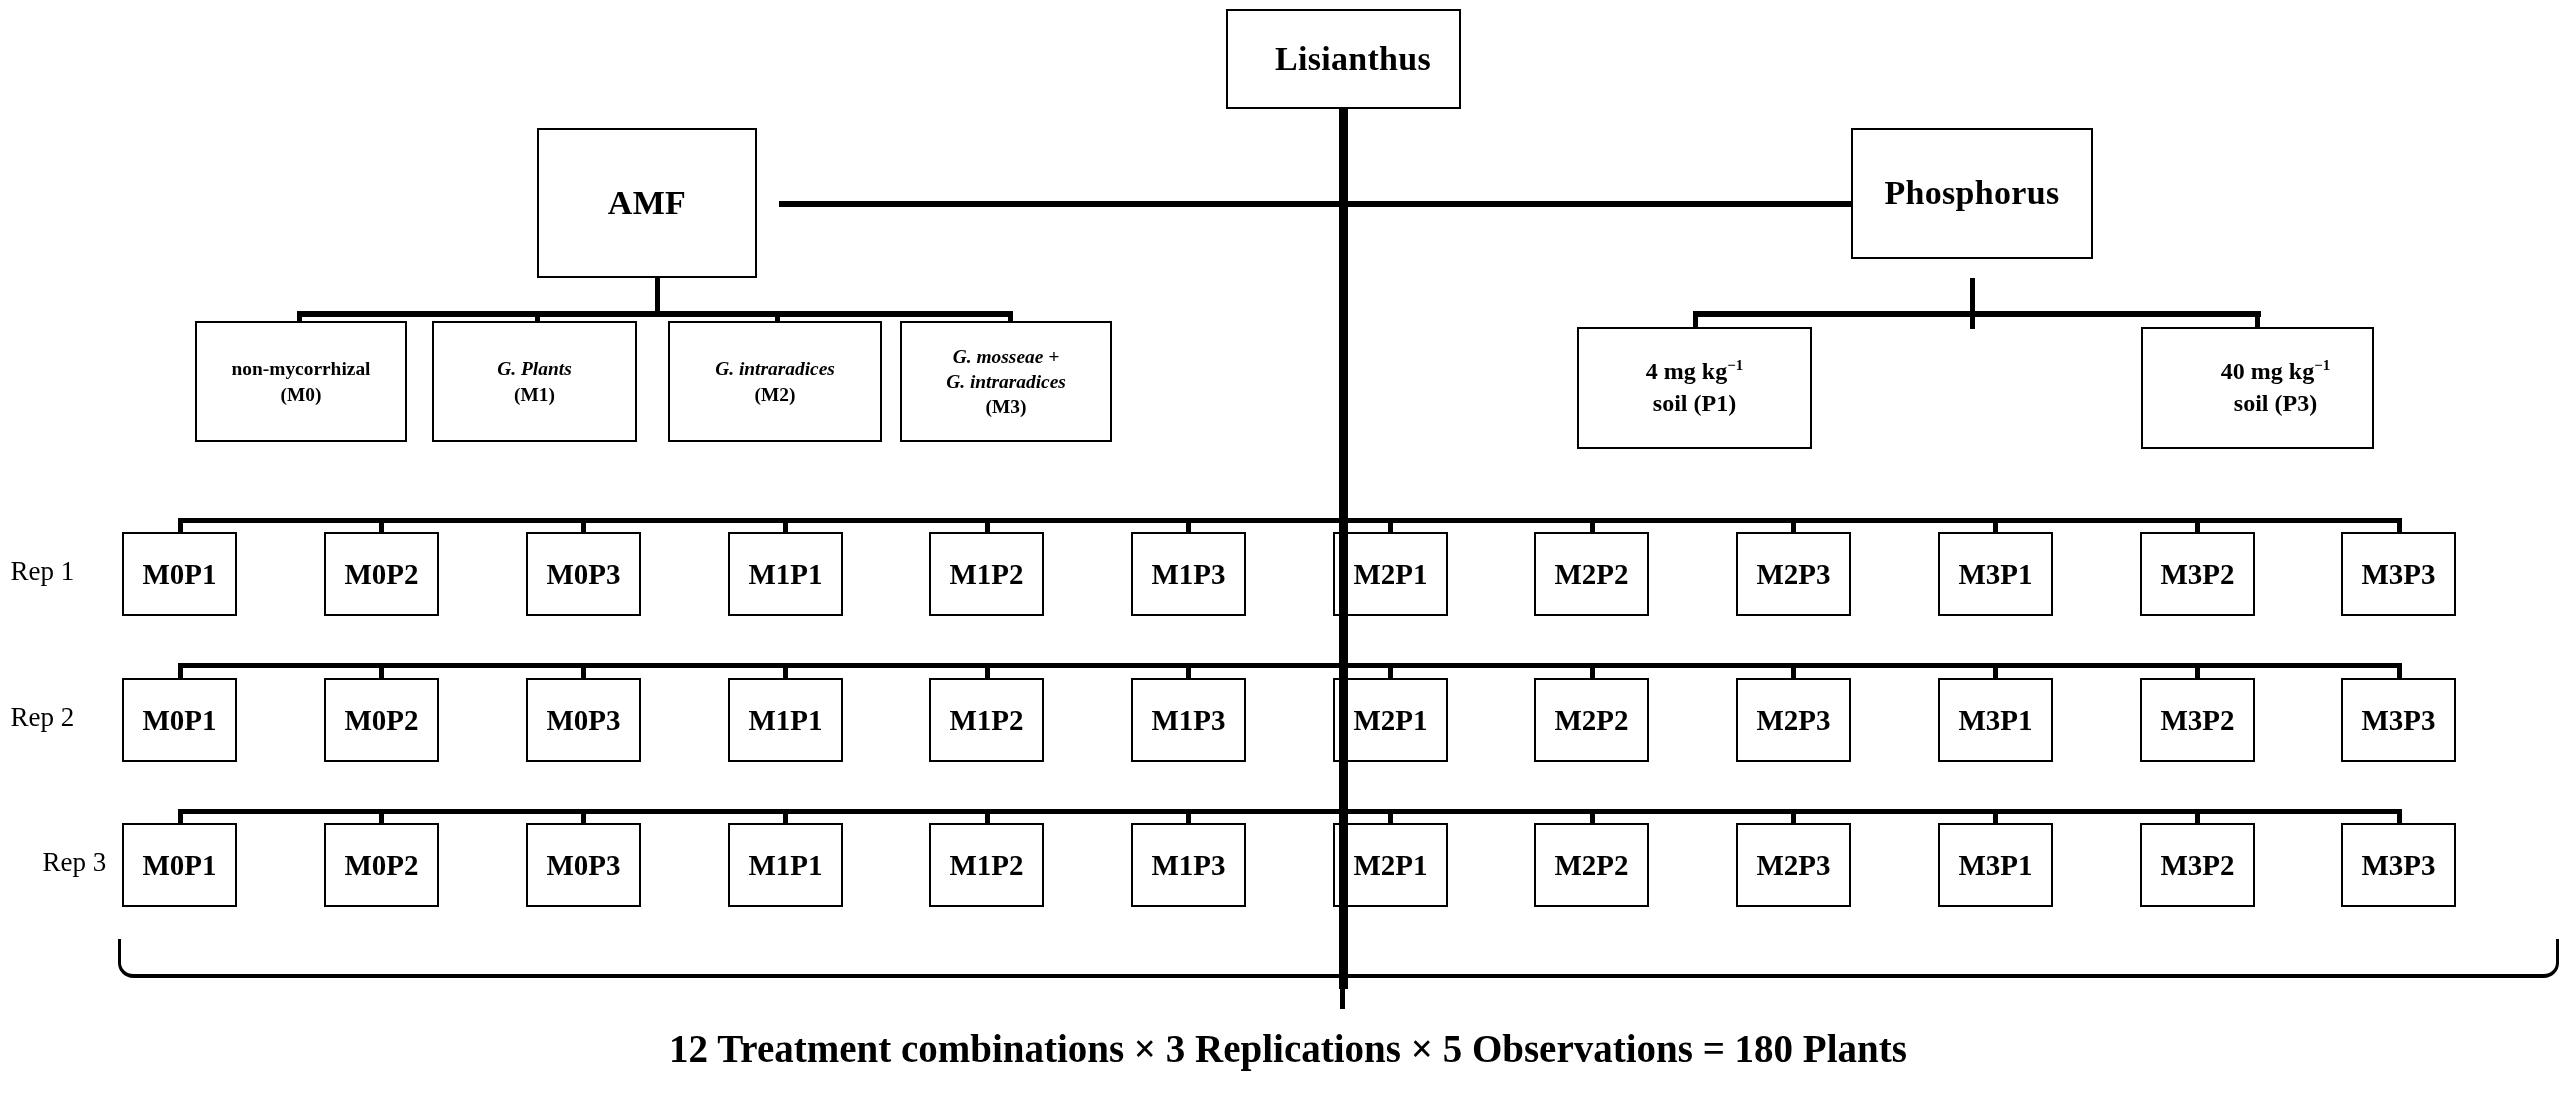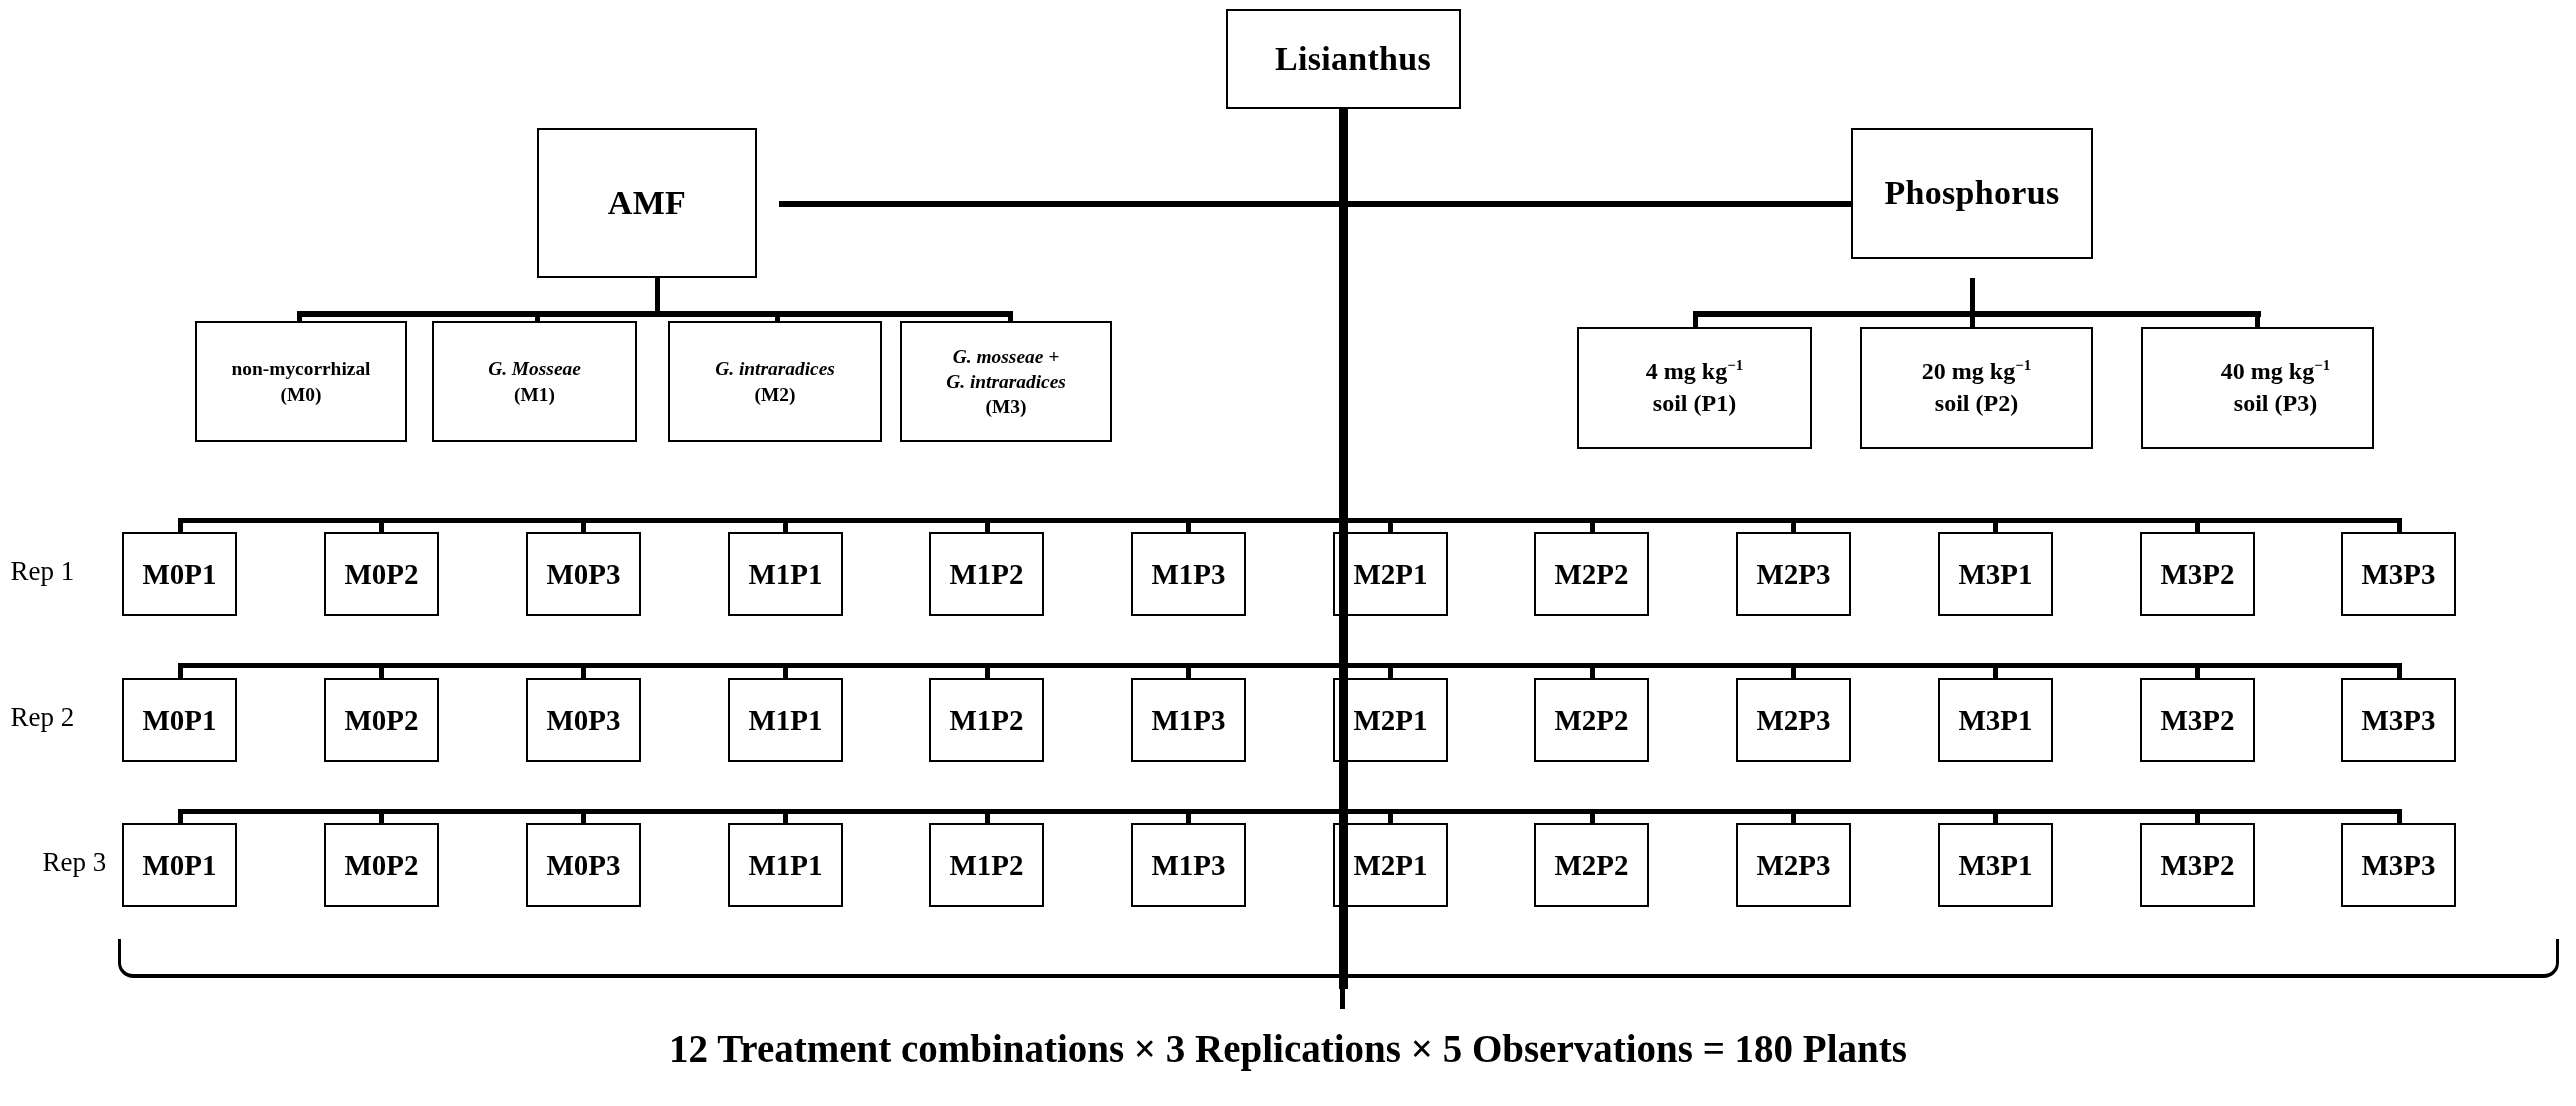--- a/index.html
+++ b/index.html
@@ -131,21 +131,21 @@
   <div class="vline" style="left:535px; top:311px; width:5.3px; height:11.8px;"></div>
   <div class="vline" style="left:775px; top:311px; width:5.3px; height:11.8px;"></div>
   <div class="vline" style="left:1008px; top:311px; width:5.3px; height:11.8px;"></div>
 
   <div class="box factor-box" style="left:195px; top:321px; width:212px; height:121px;">
     <span class="ln">non-mycorrhizal</span>
     <span class="ln">(M0)</span>
   </div>
 
   <div class="box factor-box" style="left:432px; top:321px; width:205px; height:121px;">
-    <span class="ln it">G. Mosseae</span>
+    <span class="ln it">G. Plants</span>
     <span class="ln">(M1)</span>
   </div>
 
   <div class="box factor-box" style="left:668px; top:321px; width:214px; height:121px;">
     <span class="ln it">G. intraradices</span>
     <span class="ln">(M2)</span>
   </div>
 
   <div class="box factor-box" style="left:900px; top:321px; width:212px; height:121px;">
     <span class="ln it">G. mosseae +</span>
@@ -163,26 +163,20 @@
   <div class="vline" style="left:1970px; top:311px; width:5.3px; height:17.6px;"></div>
   <div class="vline" style="left:2255px; top:311px; width:5.3px; height:17.6px;"></div>
 
   <div class="box p-box" style="left:1577px; top:327px; width:235px; height:122px;">
     <span class="ln">
       <span>4</span>&nbsp;<span>mg kg</span><sup>−1</sup>
     </span>
     <span class="ln">soil (P1)</span>
   </div>
 
-  <div class="box p-box" style="left:1860px; top:327px; width:233px; height:122px;">
-    <span class="ln">
-      <span>20</span>&nbsp;<span>mg kg</span><sup>−1</sup>
-    </span>
-    <span class="ln">soil (P2)</span>
-  </div>
 
   <div class="box p-box" style="left:2141px; top:327px; width:233px; height:122px;padding-left:36px;">
     <span class="ln">
       <span>40</span>&nbsp;<span>mg kg</span><sup>−1</sup>
     </span>
     <span class="ln">soil (P3)</span>
   </div>
 
   <div id="rep-rows">
       <div class="rep-label" style="left: 10.6px; top: 556px;">Rep 1</div>

